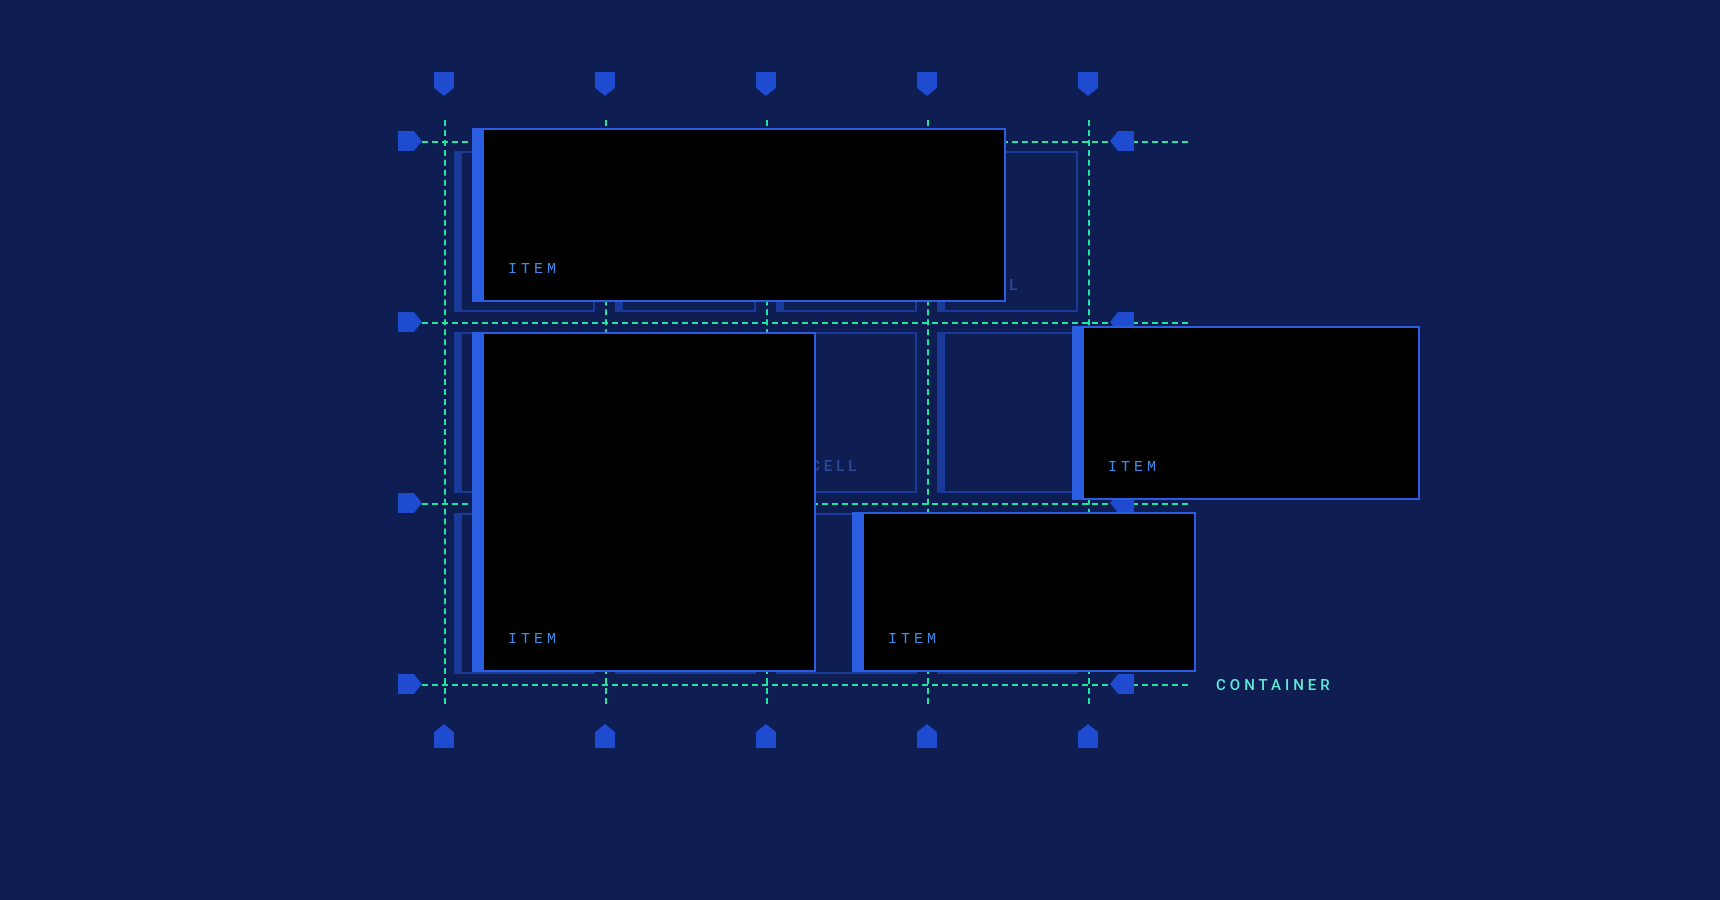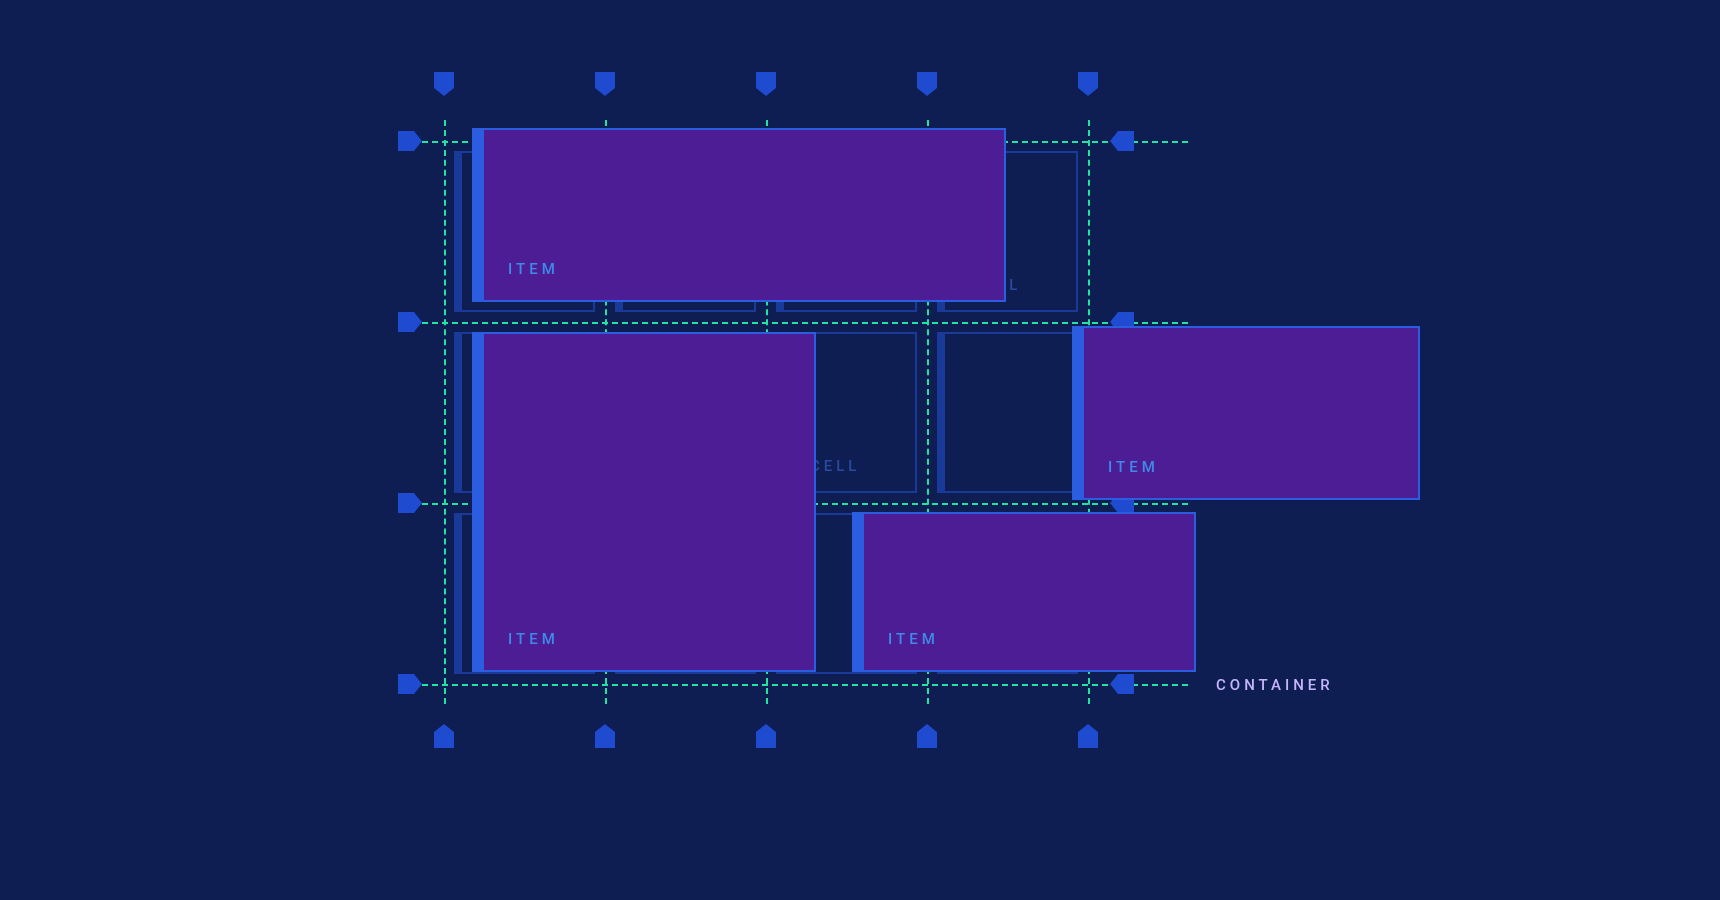--- a/index.html
+++ b/index.html
@@ -35,38 +35,39 @@
     background: transparent;
   }
   .cell .accent {
     position: absolute;
     left: 0; top: 0; bottom: 0;
     width: 6px;
     background: #1a3a9a;
   }
   .item {
     position: absolute;
-    background: #4c1d95;
+    background: #000000;
     border: 2px solid #2a5de0;
+    font-family: Liberation Mono, monospace;
   }
   .item .accent {
     position: absolute;
     left: 0; top: 0; bottom: 0;
     width: 10px;
     background: #2a5de0;
   }
   .label {
     position: absolute;
     font-size: 15px;
     letter-spacing: 4px;
     font-weight: 500;
   }
   .label.item-label { color: #3d8be8; }
   .label.cell-label { color: #2a4aa0; }
-  .label.container-label { color: #c4b5fd; }
+  .label.container-label { color: #5eead4; }
   
   .marker-down {
     width: 20px; height: 16px;
     background: #1f4bd1;
     position: absolute;
   }
   .marker-down::after {
     content: "";
     position: absolute;
     left: 0; top: 16px;

